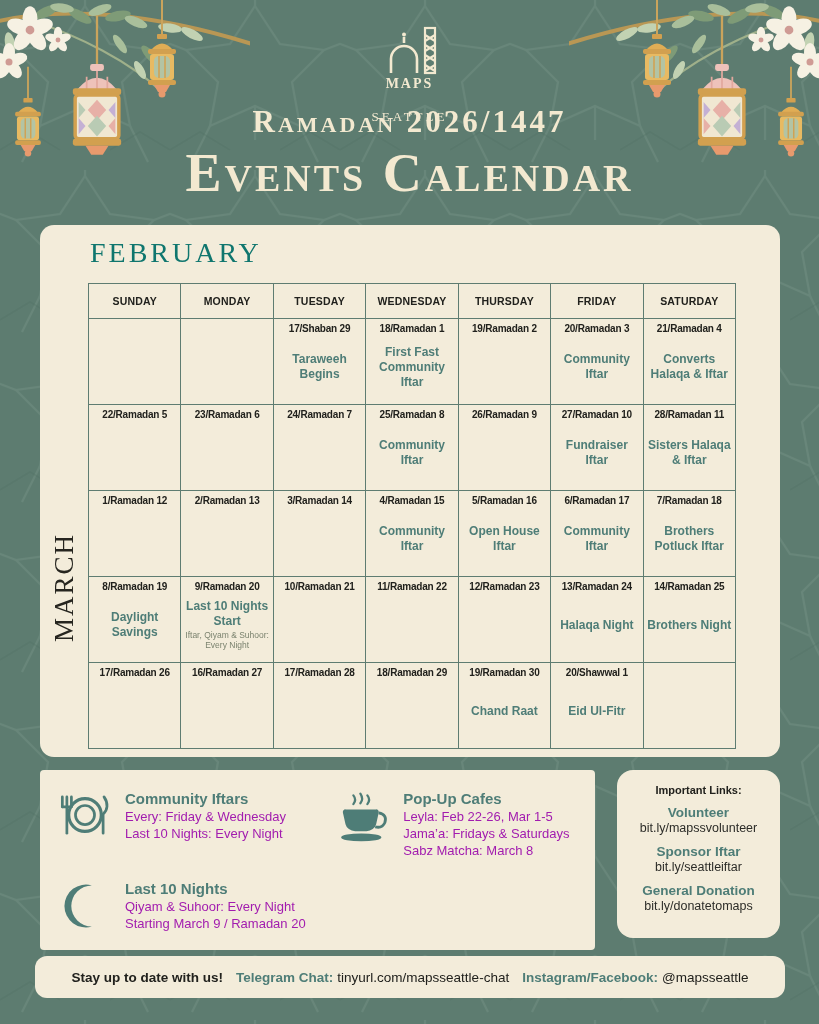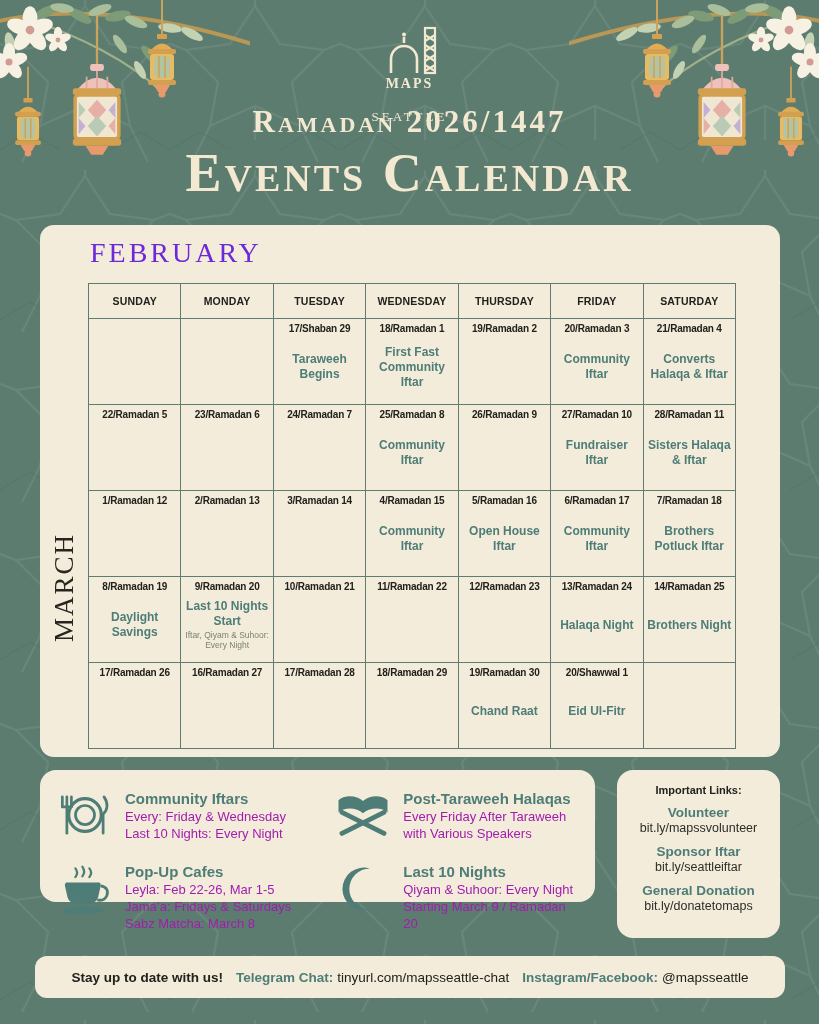--- a/index.html
+++ b/index.html
@@ -19,36 +19,36 @@
   .title-1{position:absolute;left:0;right:0;top:104px;text-align:center;margin:0;
     font-family:"Liberation Serif", serif;font-variant:small-caps;font-weight:bold;
     font-size:31px;letter-spacing:3px;color:#f3e9d0;}
   .title-2{position:absolute;left:0;right:0;top:142px;text-align:center;margin:0;
     font-family:"Liberation Serif", serif;font-variant:small-caps;font-weight:bold;
     font-size:54px;letter-spacing:3px;color:#f3e9d0;}
   
   .calendar-panel{position:absolute;left:40px;top:225px;width:740px;height:532px;
     background:#f3ecda;border-radius:14px;}
   .month-top{position:absolute;left:50px;top:12px;font-family:"Liberation Serif", serif;
-    font-size:28px;letter-spacing:3px;color:#6d28d9;}
+    font-size:28px;letter-spacing:3px;color:#0f766e;}
   .month-side-wrap{position:absolute;left:2px;top:262px;width:46px;height:200px;
     display:flex;align-items:center;justify-content:center;}
   .month-side{transform:rotate(-90deg);white-space:nowrap;font-family:"Liberation Serif", serif;
     font-size:27px;letter-spacing:2px;color:#26251f;}
   table.cal{position:absolute;left:48px;top:58px;width:648px;border-collapse:collapse;table-layout:fixed;padding-left:20px;}
   table.cal th,table.cal td{border:1.5px solid #5e7c71;padding:0;}
   table.cal th{height:34px;font-size:10.5px;font-weight:bold;color:#21211d;letter-spacing:0.2px;}
   .cell{height:85px;display:flex;flex-direction:column;padding:4px 2px;box-sizing:border-box;}
   .cell-date{font-size:10px;font-weight:bold;color:#21211d;text-align:center;letter-spacing:-0.2px;}
   .cell-body{flex:1;display:flex;flex-direction:column;align-items:center;justify-content:center;}
   .cell-event{font-size:12px;font-weight:bold;color:#4e7d77;text-align:center;line-height:1.25;}
   .cell-note{font-size:8.5px;color:#7b836f;text-align:center;line-height:1.15;margin-top:2px;}
   
-  .legend-panel{position:absolute;left:40px;top:770px;width:555px;height:132px;
-    background:#f3ecda;border-radius:16px;box-sizing:border-box;
+  .legend-panel{position:absolute;left:40px;top:770px;width:555px;height:180px;
+    background:#f3ecda;border-radius:4px;box-sizing:border-box;
     padding:20px 14px 16px 16px;display:grid;grid-template-columns:53% 47%;row-gap:20px;}
   .legend-item{display:flex;gap:11px;}
   .legend-icon{flex:0 0 58px;display:flex;align-items:flex-start;justify-content:center;padding-top:2px;}
   .legend-title{font-size:15px;font-weight:bold;color:#4e7d77;margin-bottom:2px;}
   .legend-line{font-size:13px;color:#a21caf;line-height:1.3;}
   
   .links-panel{position:absolute;left:617px;top:770px;width:163px;height:168px;
     background:#f3ecda;border-radius:16px;box-sizing:border-box;padding:14px 6px;text-align:center;}
   .links-title{font-size:11px;font-weight:bold;color:#21211d;}
   .link-label{font-size:13.5px;font-weight:bold;color:#4e7d77;margin-top:9px;}
@@ -443,33 +443,20 @@
         <circle cx="32" cy="25" r="10.5" stroke="#4e7d77" stroke-width="3" fill="none"></circle>
       </svg>
     </div>
     <div class="legend-text">
       <div class="legend-title">Community Iftars</div>
       <div class="legend-line">Every: Friday &amp; Wednesday</div>
       <div class="legend-line">Last 10 Nights: Every Night</div>
     </div>
   </div>
 
-  <div class="legend-item">
-    <div class="legend-icon">
-      <svg width="56" height="46" viewBox="0 0 64 50">
-        <path d="M32 9 C25 2 10 2 4 8 L4 22 C10 16 25 16 32 23 C39 16 54 16 60 22 L60 8 C54 2 39 2 32 9 Z" fill="#4e7d77"></path>
-        <path d="M8 46 L56 22 M8 22 L56 46" stroke="#4e7d77" stroke-width="5.5" stroke-linecap="round"></path>
-      </svg>
-    </div>
-    <div class="legend-text">
-      <div class="legend-title">Post-Taraweeh Halaqas</div>
-      <div class="legend-line">Every Friday After Taraweeh</div>
-      <div class="legend-line">with Various Speakers</div>
-    </div>
-  </div>
 
   <div class="legend-item">
     <div class="legend-icon">
       <svg width="56" height="54" viewBox="0 0 64 60">
         <g stroke="#4e7d77" stroke-width="2.6" fill="none" stroke-linecap="round">
           <path d="M21 3 q4 5 0 10"></path>
           <path d="M29 1 q4 6 0 11"></path>
           <path d="M37 3 q4 5 0 10"></path>
         </g>
         <path d="M12 19 H47 a3 3 0 0 1 3 3.5 L47 36 a12 10 0 0 1 -11 8 H23 a12 10 0 0 1 -11 -8 L9 22.5 A3 3 0 0 1 12 19 Z" fill="#4e7d77"></path>

